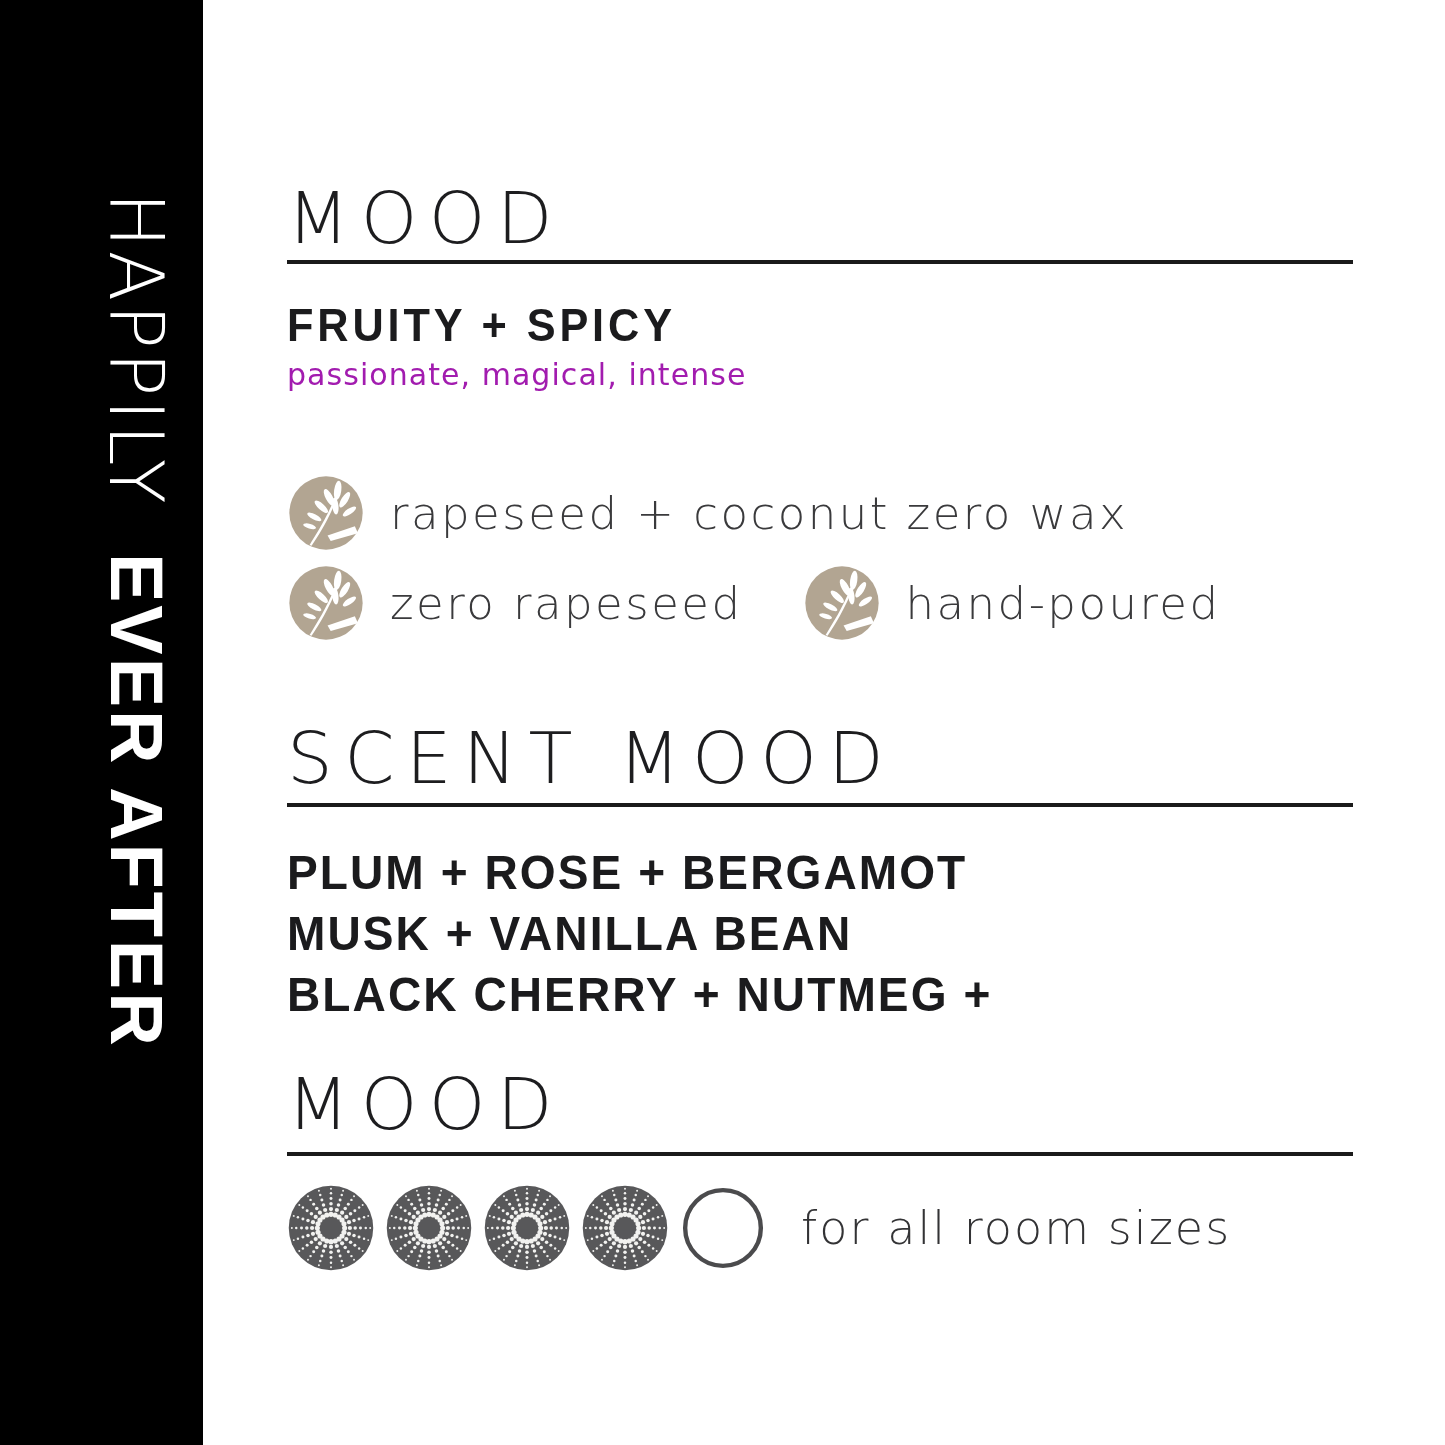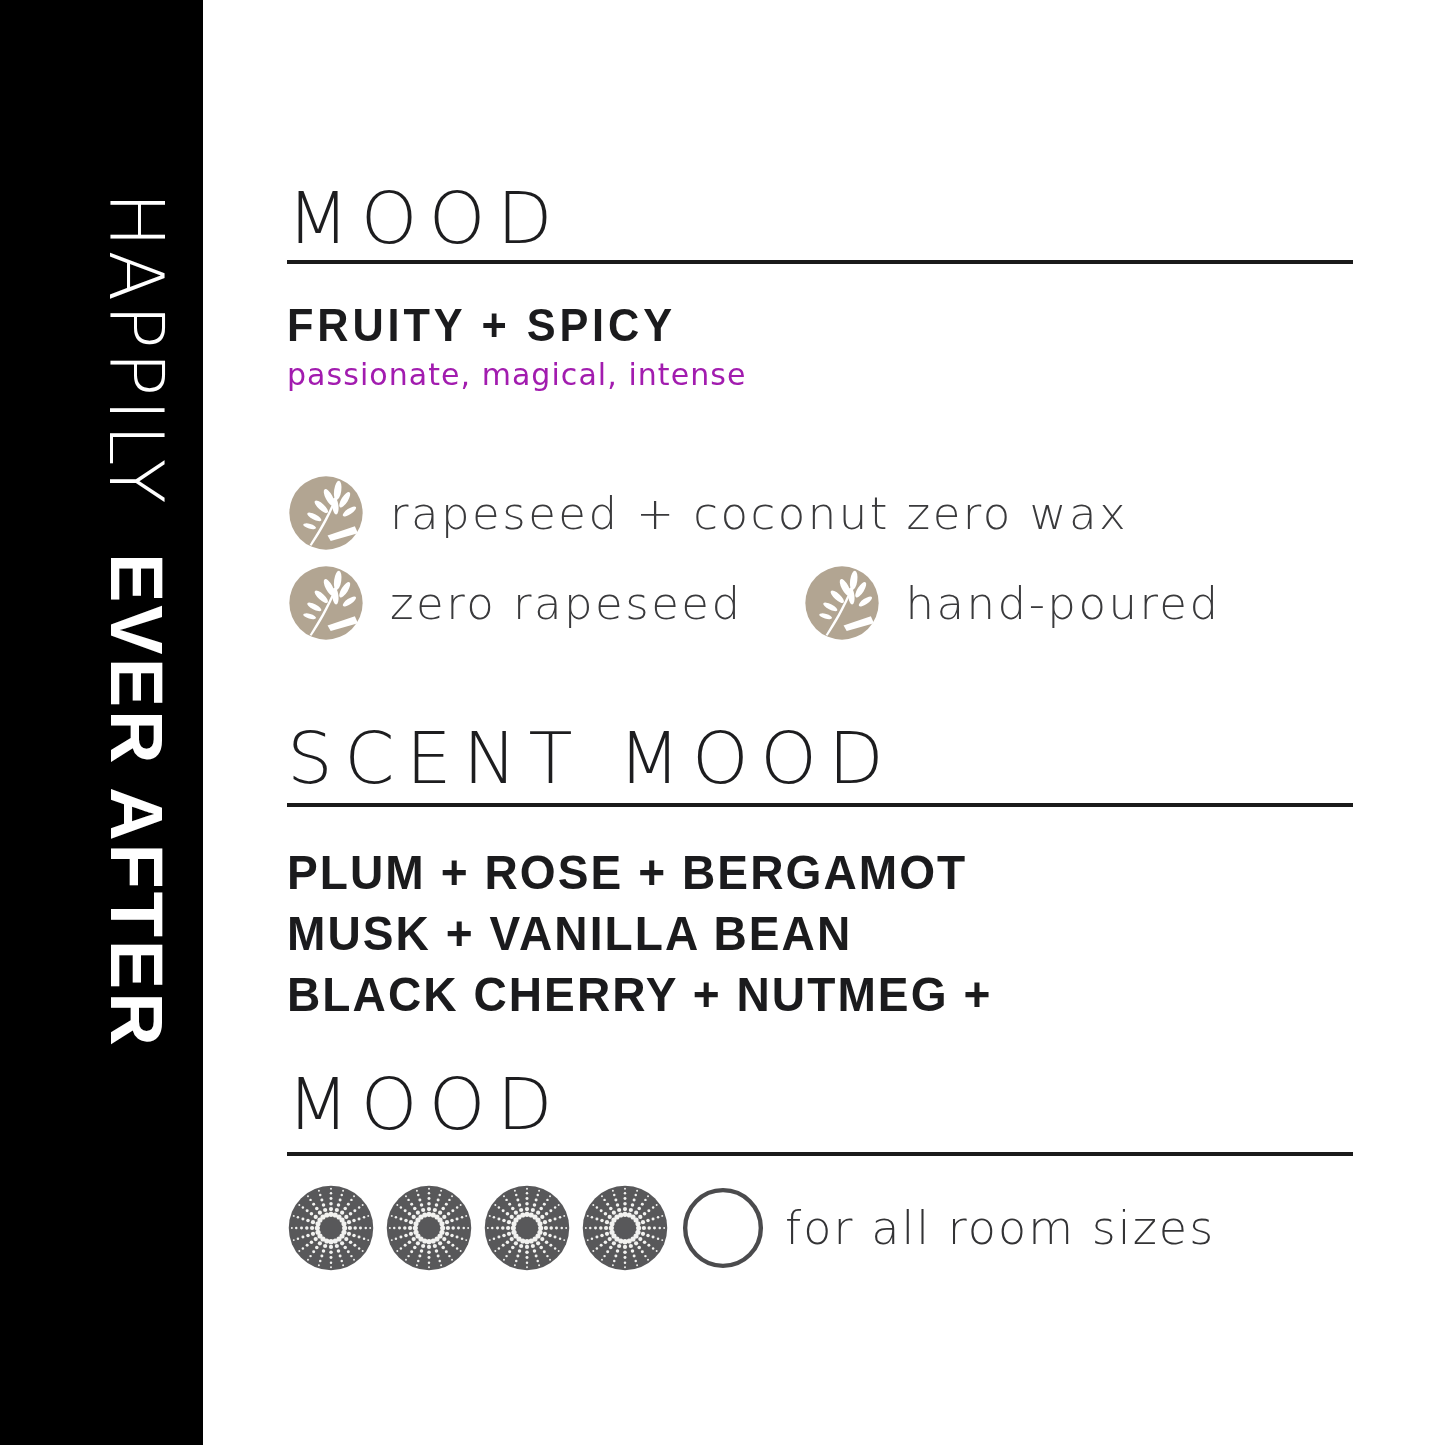--- a/index.html
+++ b/index.html
@@ -46,21 +46,21 @@
     letter-spacing:0.055em;color:#3a3a3c;margin-left:25px;
   }
   .badge-2{margin-left:60px;}
 
   .notes-line{font-size:49px;letter-spacing:0.045em;line-height:61px;}
 
   .rating-row{display:flex;align-items:center;}
   .rating-circle{width:88px;height:88px;margin-right:10px;flex:0 0 auto;}
   .rating-label{
     font-family:"DejaVu Sans",sans-serif;font-weight:200;font-size:46px;
-    letter-spacing:0.045em;color:#333335;margin-left:8px;white-space:nowrap;
+    letter-spacing:0.045em;color:#333335;margin-left:24px;white-space:nowrap;
   }
 
   
   #mood-heading{top:182px;}
   #mood-rule{top:260px;}
   #mood-primary{top:298px;}
   #mood-secondary{top:357px;}
   #feature-row-1{top:474px;}
   #feature-row-2{top:564px;}
   #scent-heading{top:722px;}

